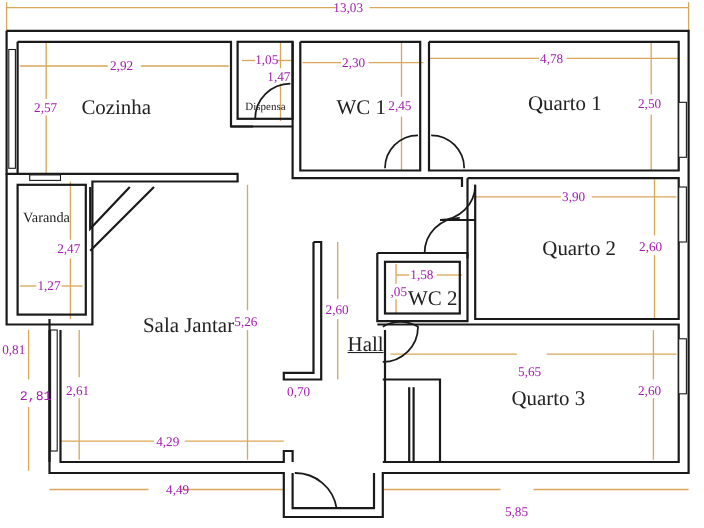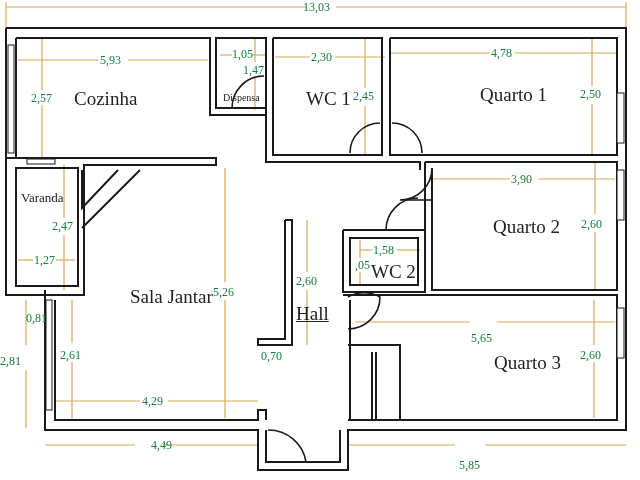--- a/index.html
+++ b/index.html
@@ -1,21 +1,21 @@
 <!DOCTYPE html>
 <html><head>
 <meta charset="utf-8">
 <style>
   html, body { margin: 0; padding: 0; background: #ffffff; }
   body { width: 640px; height: 480px; overflow: hidden; position: relative; font-family: "Liberation Serif", serif; }
   #plan { position: absolute; left: 0; top: 0; width: 640px; height: 480px; }
   .room-label { position: absolute; color: #222; font-family: "Liberation Serif", serif; font-size: 19px; white-space: nowrap; }
   .room-label.small { font-size: 13px; }
   .room-label.tiny { font-size: 10px; }
-  .dim { position: absolute; color: #15803d; font-family: "Liberation Serif", serif; font-size: 12px; background: transparent; white-space: nowrap; line-height: 1; }
+  .dim { position: absolute; color: #a21caf; font-family: "Liberation Serif", serif; font-size: 12px; background: transparent; white-space: nowrap; line-height: 1; }
 </style>
 </head>
 <body>
 
 <svg id="plan" viewBox="0 0 640 480" xmlns="http://www.w3.org/2000/svg">
 
   <g stroke="#d9a75a" stroke-width="1.2" fill="none">
     <line x1="6" y1="7" x2="306" y2="7"></line>
       <line x1="336" y1="7" x2="626" y2="7"></line>
     <line x1="6" y1="2" x2="6" y2="28"></line>
@@ -128,41 +128,41 @@
 </svg>
 
 <div class="room-label" style="left:74px;top:88px;">Cozinha</div>
 <div class="room-label tiny" style="left:223px;top:92px;">Dispensa</div>
 <div class="room-label" style="left:306px;top:88px;">WC 1</div>
 <div class="room-label" style="left:480px;top:84px;">Quarto 1</div>
 <div class="room-label small" style="left:21px;top:190px;">Varanda</div>
 <div class="room-label" style="left:493px;top:216px;">Quarto 2</div>
 <div class="room-label" style="left:371px;top:261px;font-family:Liberation Serif, serif;">WC 2</div>
 <div class="room-label" style="left:130px;top:286px;">Sala Jantar</div>
-<div class="room-label" style="left:296px;top:303px;text-decoration:underline;">Hall</div>
-<div class="room-label" style="left:494px;top:352px;text-align:center;">Quarto 3</div>
+<div class="room-label" style="left:316px;top:303px;text-decoration:underline;">Hall</div>
+<div class="room-label" style="left:465px;top:352px;text-align:center;">Quarto 3</div>
 
 <div class="dim" style="left:303px;top:1px;">13,03</div>
-<div class="dim" style="left:100px;top:54px;">5,93</div>
+<div class="dim" style="left:100px;top:54px;">2,92</div>
 <div class="dim" style="left:31px;top:92px;">2,57</div>
 <div class="dim" style="left:232px;top:48px;">1,05</div>
 <div class="dim" style="left:243px;top:64px;">1,47</div>
 <div class="dim" style="left:311px;top:51px;">2,30</div>
 <div class="dim" style="left:353px;top:90px;">2,45</div>
 <div class="dim" style="left:491px;top:47px;">4,78</div>
 <div class="dim" style="left:580px;top:88px;">2,50</div>
 <div class="dim" style="left:52px;top:220px;">2,47</div>
 <div class="dim" style="left:34px;top:254px;">1,27</div>
 <div class="dim" style="left:511px;top:173px;">3,90</div>
 <div class="dim" style="left:581px;top:218px;">2,60</div>
 <div class="dim" style="left:373px;top:244px;">1,58</div>
 <div class="dim" style="left:355px;top:259px;">,05</div>
 <div class="dim" style="left:213px;top:286px;">5,26</div>
 <div class="dim" style="left:142px;top:395px;">4,29</div>
 <div class="dim" style="left:296px;top:275px;">2,60</div>
 <div class="dim" style="left:261px;top:350px;">0,70</div>
 <div class="dim" style="left:471px;top:316px;margin-top:16px;">5,65</div>
 <div class="dim" style="left:580px;top:349px;">2,60</div>
-<div class="dim" style="left:26px;top:312px;">0,81</div>
-<div class="dim" style="left:0;top:355px;">2,81</div>
+<div class="dim" style="left:2px;top:312px;">0,81</div>
+<div class="dim" style="left:18px;top:355px;font-family:Liberation Mono, monospace;">2,81</div>
 <div class="dim" style="left:60px;top:349px;text-align:center;">2,61</div>
 <div class="dim" style="left:137px;top:439px;margin-left:14px;">4,49</div>
 <div class="dim" style="left:459px;top:459px;">5,85</div>
 
 </body></html>

